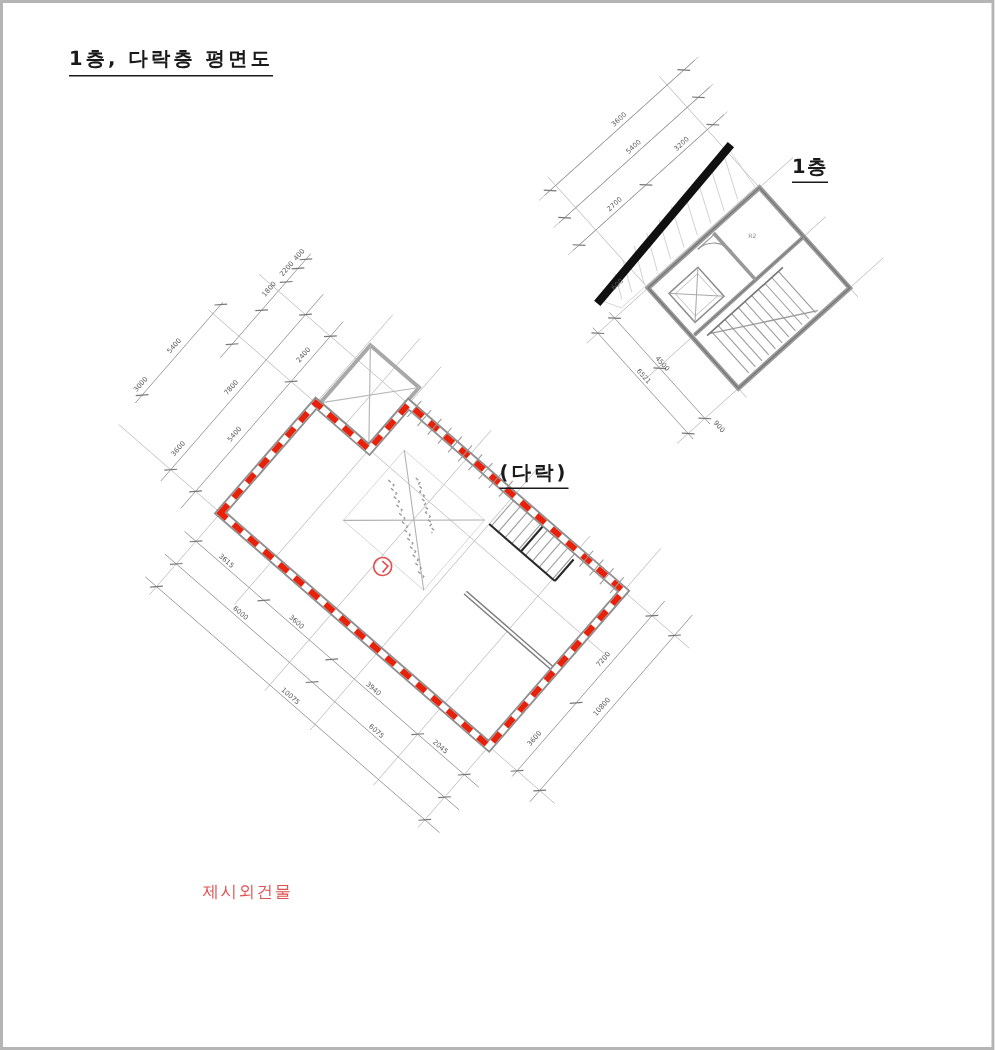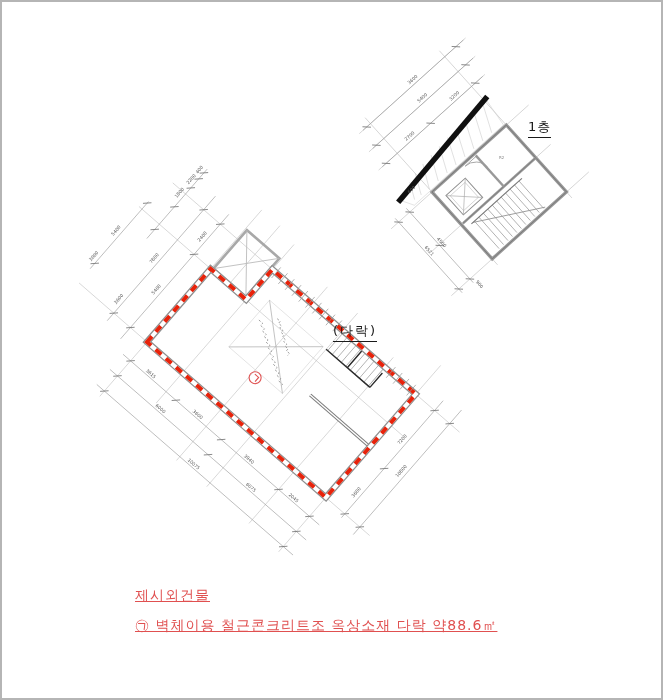--- a/index.html
+++ b/index.html
@@ -2,25 +2,25 @@
 <html><head>
 <meta charset="utf-8">
 <style>
   html,body{margin:0;padding:0;background:#e8e8e8;}
   #frame{position:relative;width:663px;height:700px;background:#ffffff;
          border:2px solid #b5b5b5;box-sizing:border-box;overflow:hidden;
          font-family:"DejaVu Sans","Liberation Sans",sans-serif;}
   .lbl{position:absolute;color:#1a1a1a;white-space:nowrap;}
   .title{left:44px;top:28px;font-size:13px;font-weight:bold;letter-spacing:2px;
          border-bottom:1.5px solid #1a1a1a;padding-bottom:2px;}
-  .plan-label{font-size:13px;font-weight:normal;letter-spacing:1px;
-         border-bottom:1.5px solid #1a1a1a;padding-bottom:1px;margin-top:16px;}
+  .plan-label{font-size:13px;font-weight:bold;letter-spacing:1px;
+         border-bottom:1.5px solid #1a1a1a;padding-bottom:1px;}
   .f1-label{left:526px;top:100px;}
   .attic-label{left:331px;top:304px;letter-spacing:2px;}
-  .note{position:absolute;left:133px;font-size:14px;letter-spacing:1px;text-decoration:underline;}
+  .note{position:absolute;left:133px;font-size:11px;letter-spacing:1px;}
   .note1{top:585px;}
   .note2{top:615px;}
   svg{position:absolute;left:0;top:0;}
   svg text{font-family:"DejaVu Sans","Liberation Sans",sans-serif;}
   .dim{font-size:4.6px;fill:#5a5a5a;}
   .tiny{font-size:4px;fill:#888;}
 </style>
 </head>
 <body>
 
@@ -273,18 +273,18 @@
         <text class="dim" x="168" y="43">6075</text>
         <text class="dim" x="108" y="63">10075</text>
 
         <text class="dim" x="258" y="-18" transform="rotate(-90,258,-18)">3600</text>
         <text class="dim" x="258" y="-88" transform="rotate(-90,258,-88)">7200</text>
         <text class="dim" x="278" y="-62" transform="rotate(-90,278,-62)">10800</text>
       </g>
     </g>
   </svg>
 
+  <div class="lbl title">1층, 다락층 평면도</div>
   <div class="lbl plan-label f1-label">1층</div>
   <div class="lbl plan-label attic-label">(다락)</div>
   <div class="lbl note note1" style="color:#e05050;">제시외건물</div>
-  <div class="lbl note note2" style="color:#e05050;">㉠ 벽체이용 철근콘크리트조 옥상소재 다락 약88.6㎡</div>
 
 </div>
 
 </body></html>

